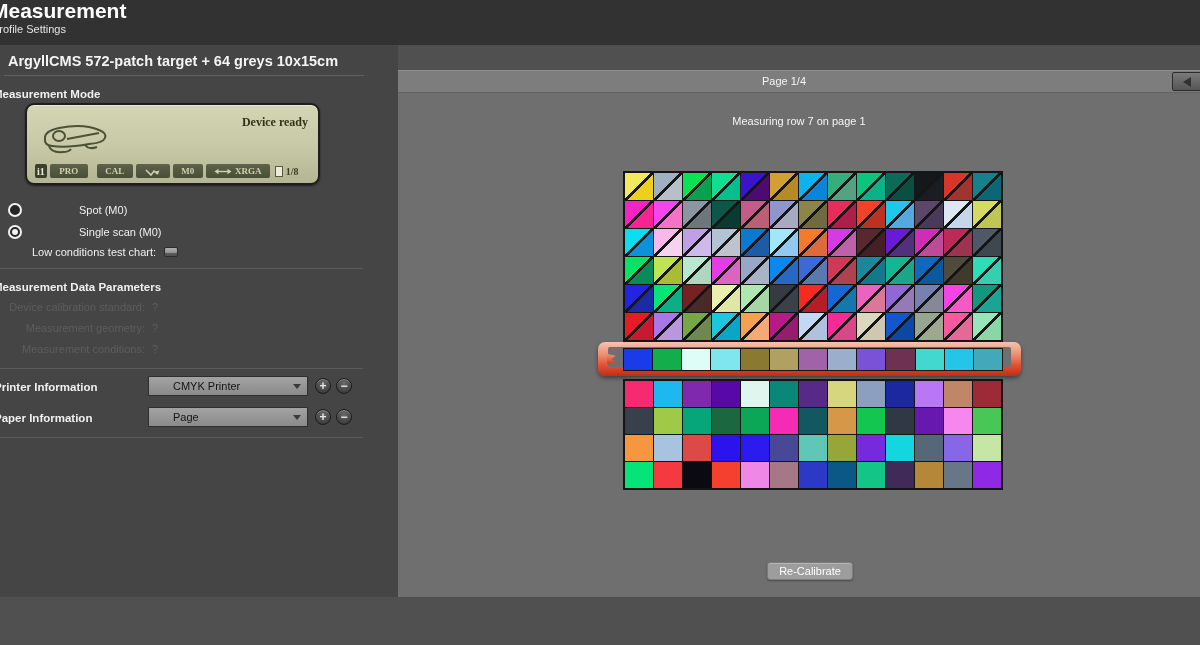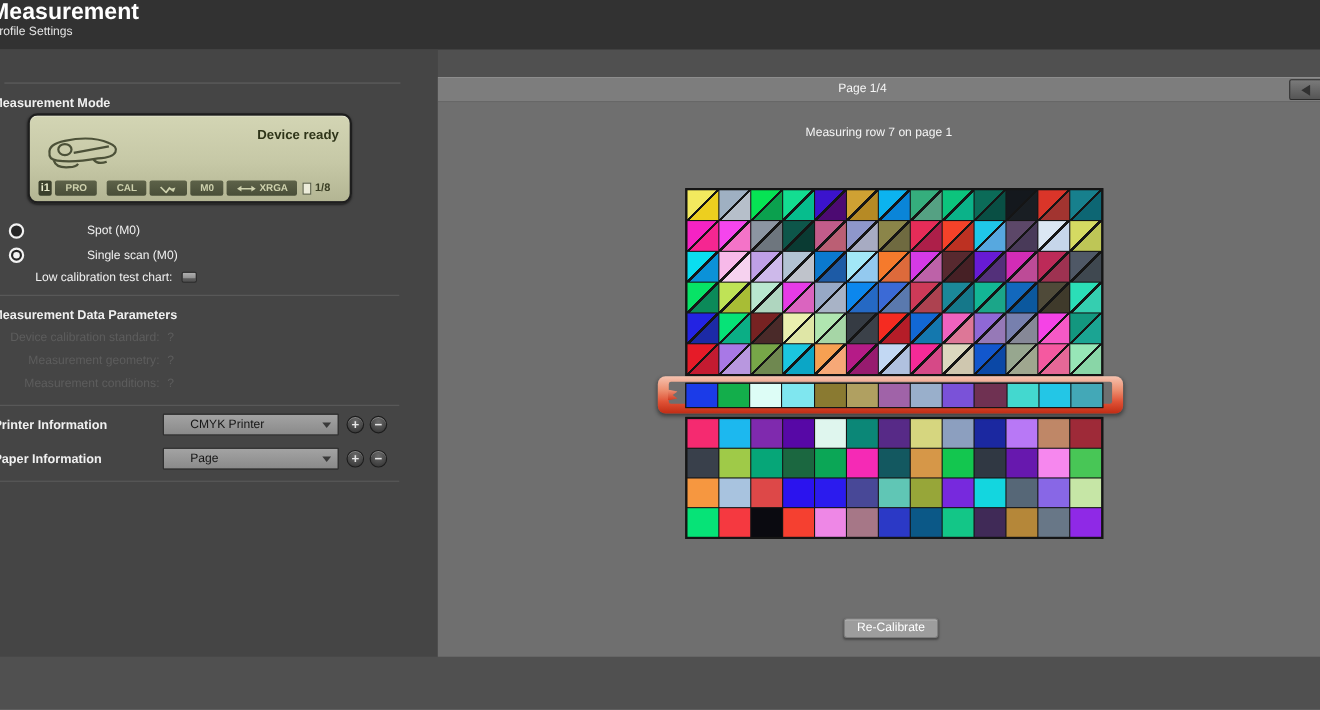--- a/index.html
+++ b/index.html
@@ -14,21 +14,21 @@
   
   .left-panel { position:absolute; left:0; top:45px; width:398px; height:552px; background:#454545; overflow:hidden; color:#efefef; }
   .lp-heading { position:absolute; left:8px; top:8px; font-size:14.5px; font-weight:bold; color:#f4f4f4; }
   .lp-heading-rule { position:absolute; left:4px; top:30px; width:360px; height:1px; background:#616161; }
   .section-label { position:absolute; left:-7px; font-size:11.5px; font-weight:bold; color:#f0f0f0; }
   .divider { position:absolute; left:0; width:363px; height:1px; background:#5a5a5a; }
 
   
   .device-screen { position:absolute; left:25px; top:58px; width:295px; height:82px; border:2px solid #1e1e1e; border-radius:9px;
       background:linear-gradient(180deg,#d3d5b4 0%,#c6c8a6 55%,#b3b593 100%);
-      box-shadow:0 1px 2px rgba(0,0,0,.55), inset 0 1px 0 rgba(255,255,255,.45); }
+      box-shadow:0 1px 2px rgba(0,0,0,.55), inset 0 1px 0 rgba(255,255,255,.45);font-family:Liberation Serif, serif; }
   .device-ready { position:absolute; right:10px; top:10px; font-size:12px; font-weight:bold; color:#2e3418; }
   .device-illustration { position:absolute; left:12px; top:14px; }
   .screen-bar { position:absolute; left:8px; bottom:5px; right:8px; height:14px; display:flex; align-items:stretch; gap:3px; }
   .scr-btn { background:linear-gradient(180deg,#5d6249,#494e38); color:#ced1ad; font-size:9px; font-weight:bold;
       display:flex; align-items:center; justify-content:center; border-radius:2px; padding:0 4px; }
   .scr-badge { background:#3b402c; color:#e9ebcd; font-size:10px; font-weight:bold; display:flex; align-items:center; justify-content:center; padding:0 2px; border-radius:2px; }
   .scr-page { display:flex; align-items:center; gap:3px; color:#3a3e24; font-size:10px; font-weight:bold; margin-left:2px; }
   .page-glyph { width:8px; height:11px; background:#ececda; border:1px solid #555a40; position:relative; }
   .gap6 { width:3px; }
 
@@ -87,20 +87,21 @@
 </style>
 </head>
 <body>
 
 <div class="topbar">
   <div class="app-title">Measurement</div>
   <div class="app-subtitle">Profile Settings</div>
 </div>
 
 <div class="left-panel">
+  <div class="lp-heading">ArgyllCMS 572-patch target + 64 greys 10x15cm</div>
   <div class="lp-heading-rule"></div>
 
   <div class="section-label" style="top:43px;">Measurement Mode</div>
 
   <div class="device-screen">
     <div class="device-ready">Device ready</div>
     <span class="device-illustration">
       <svg width="72" height="42" viewBox="0 0 72 42">
         <g fill="none" stroke="#4c5138" stroke-width="2">
           <path d="M6 20 Q5 12 20 9 Q44 4 60 11 Q68 14 66 19 Q64 24 50 25 Q28 29 13 27 Q5 26 6 20 Z"></path>
@@ -141,21 +142,21 @@
   <div class="radio-row" style="top:158px;">
     <span class="radio-circle"></span>
     <span class="radio-label">Spot (M0)</span>
   </div>
   <div class="radio-row selected" style="top:180px;">
     <span class="radio-circle"></span>
     <span class="radio-label">Single scan (M0)</span>
   </div>
 
   <div class="lowres-row" style="top:201px;">
-    <span class="lowres-label">Low calibration test chart:</span>
+    <span class="lowres-label">Low conditions test chart:</span>
     <span class="mini-toggle"></span>
   </div>
 
   <div class="divider" style="top:223px;"></div>
 
   <div class="section-label" style="top:236px;">Measurement Data Parameters</div>
 
   <div class="param-row" style="top:277px;">
     <span class="param-label">Measurement geometry:</span>
     <span class="param-value">?</span>

